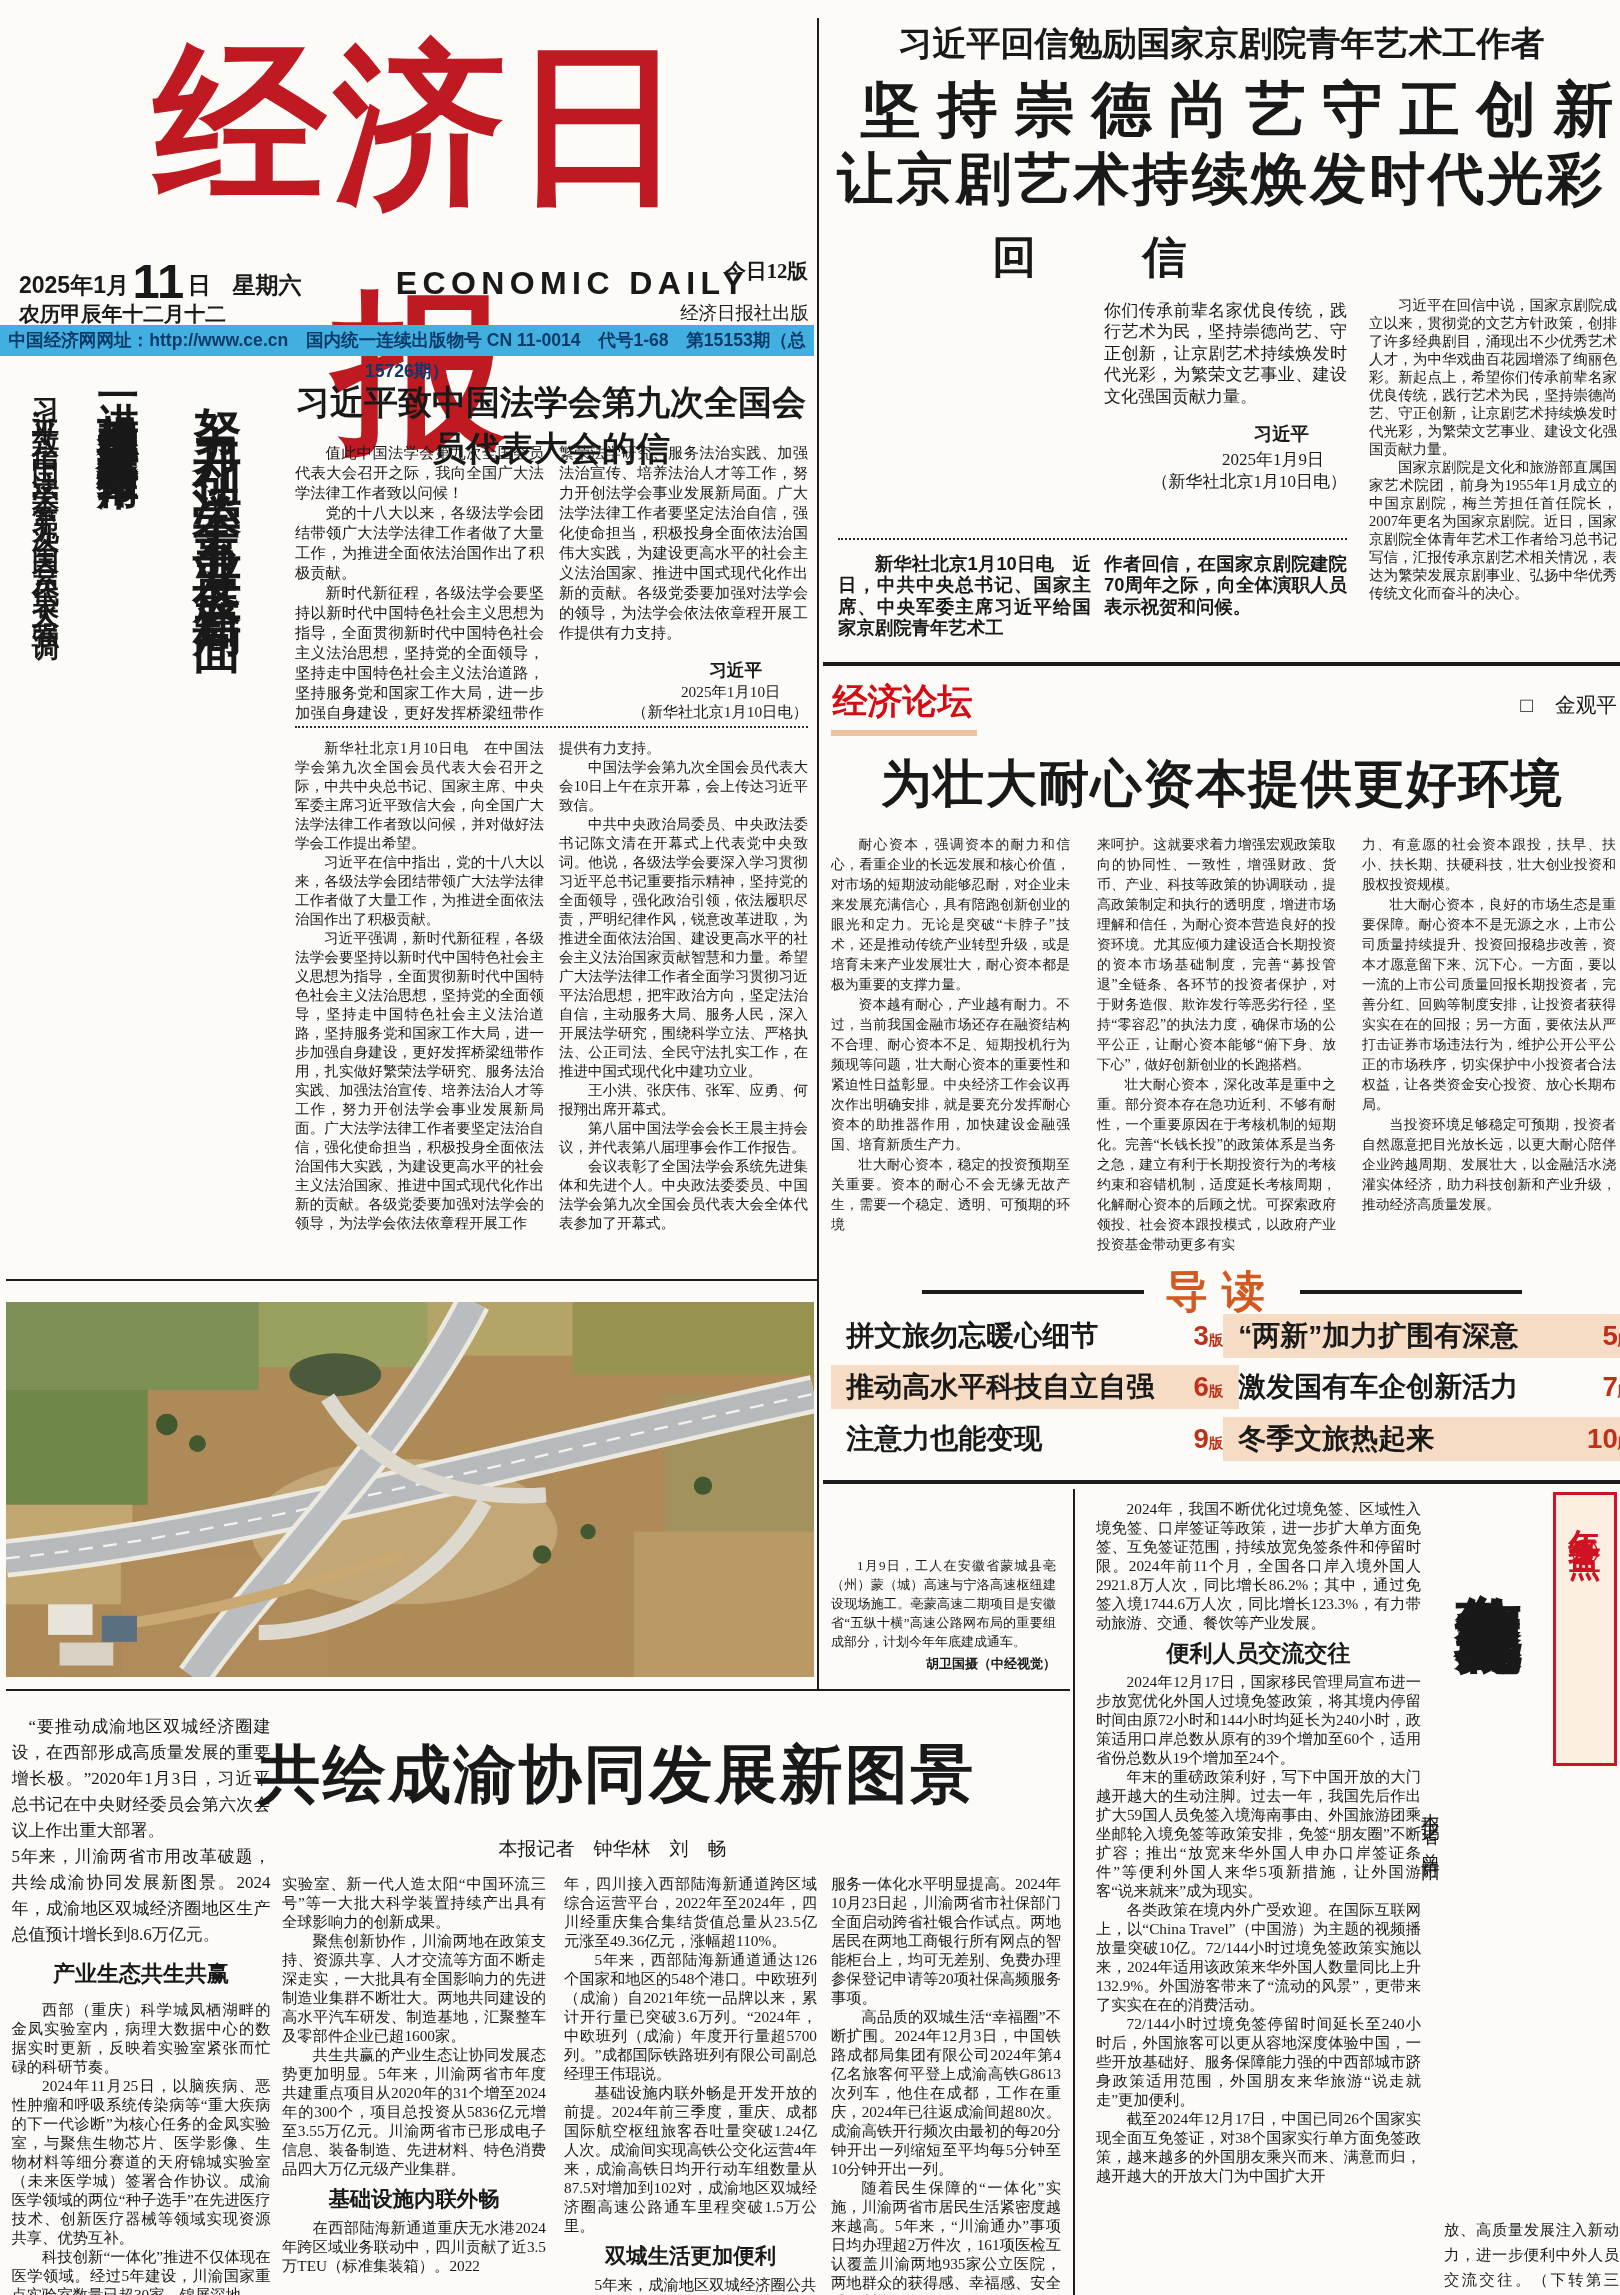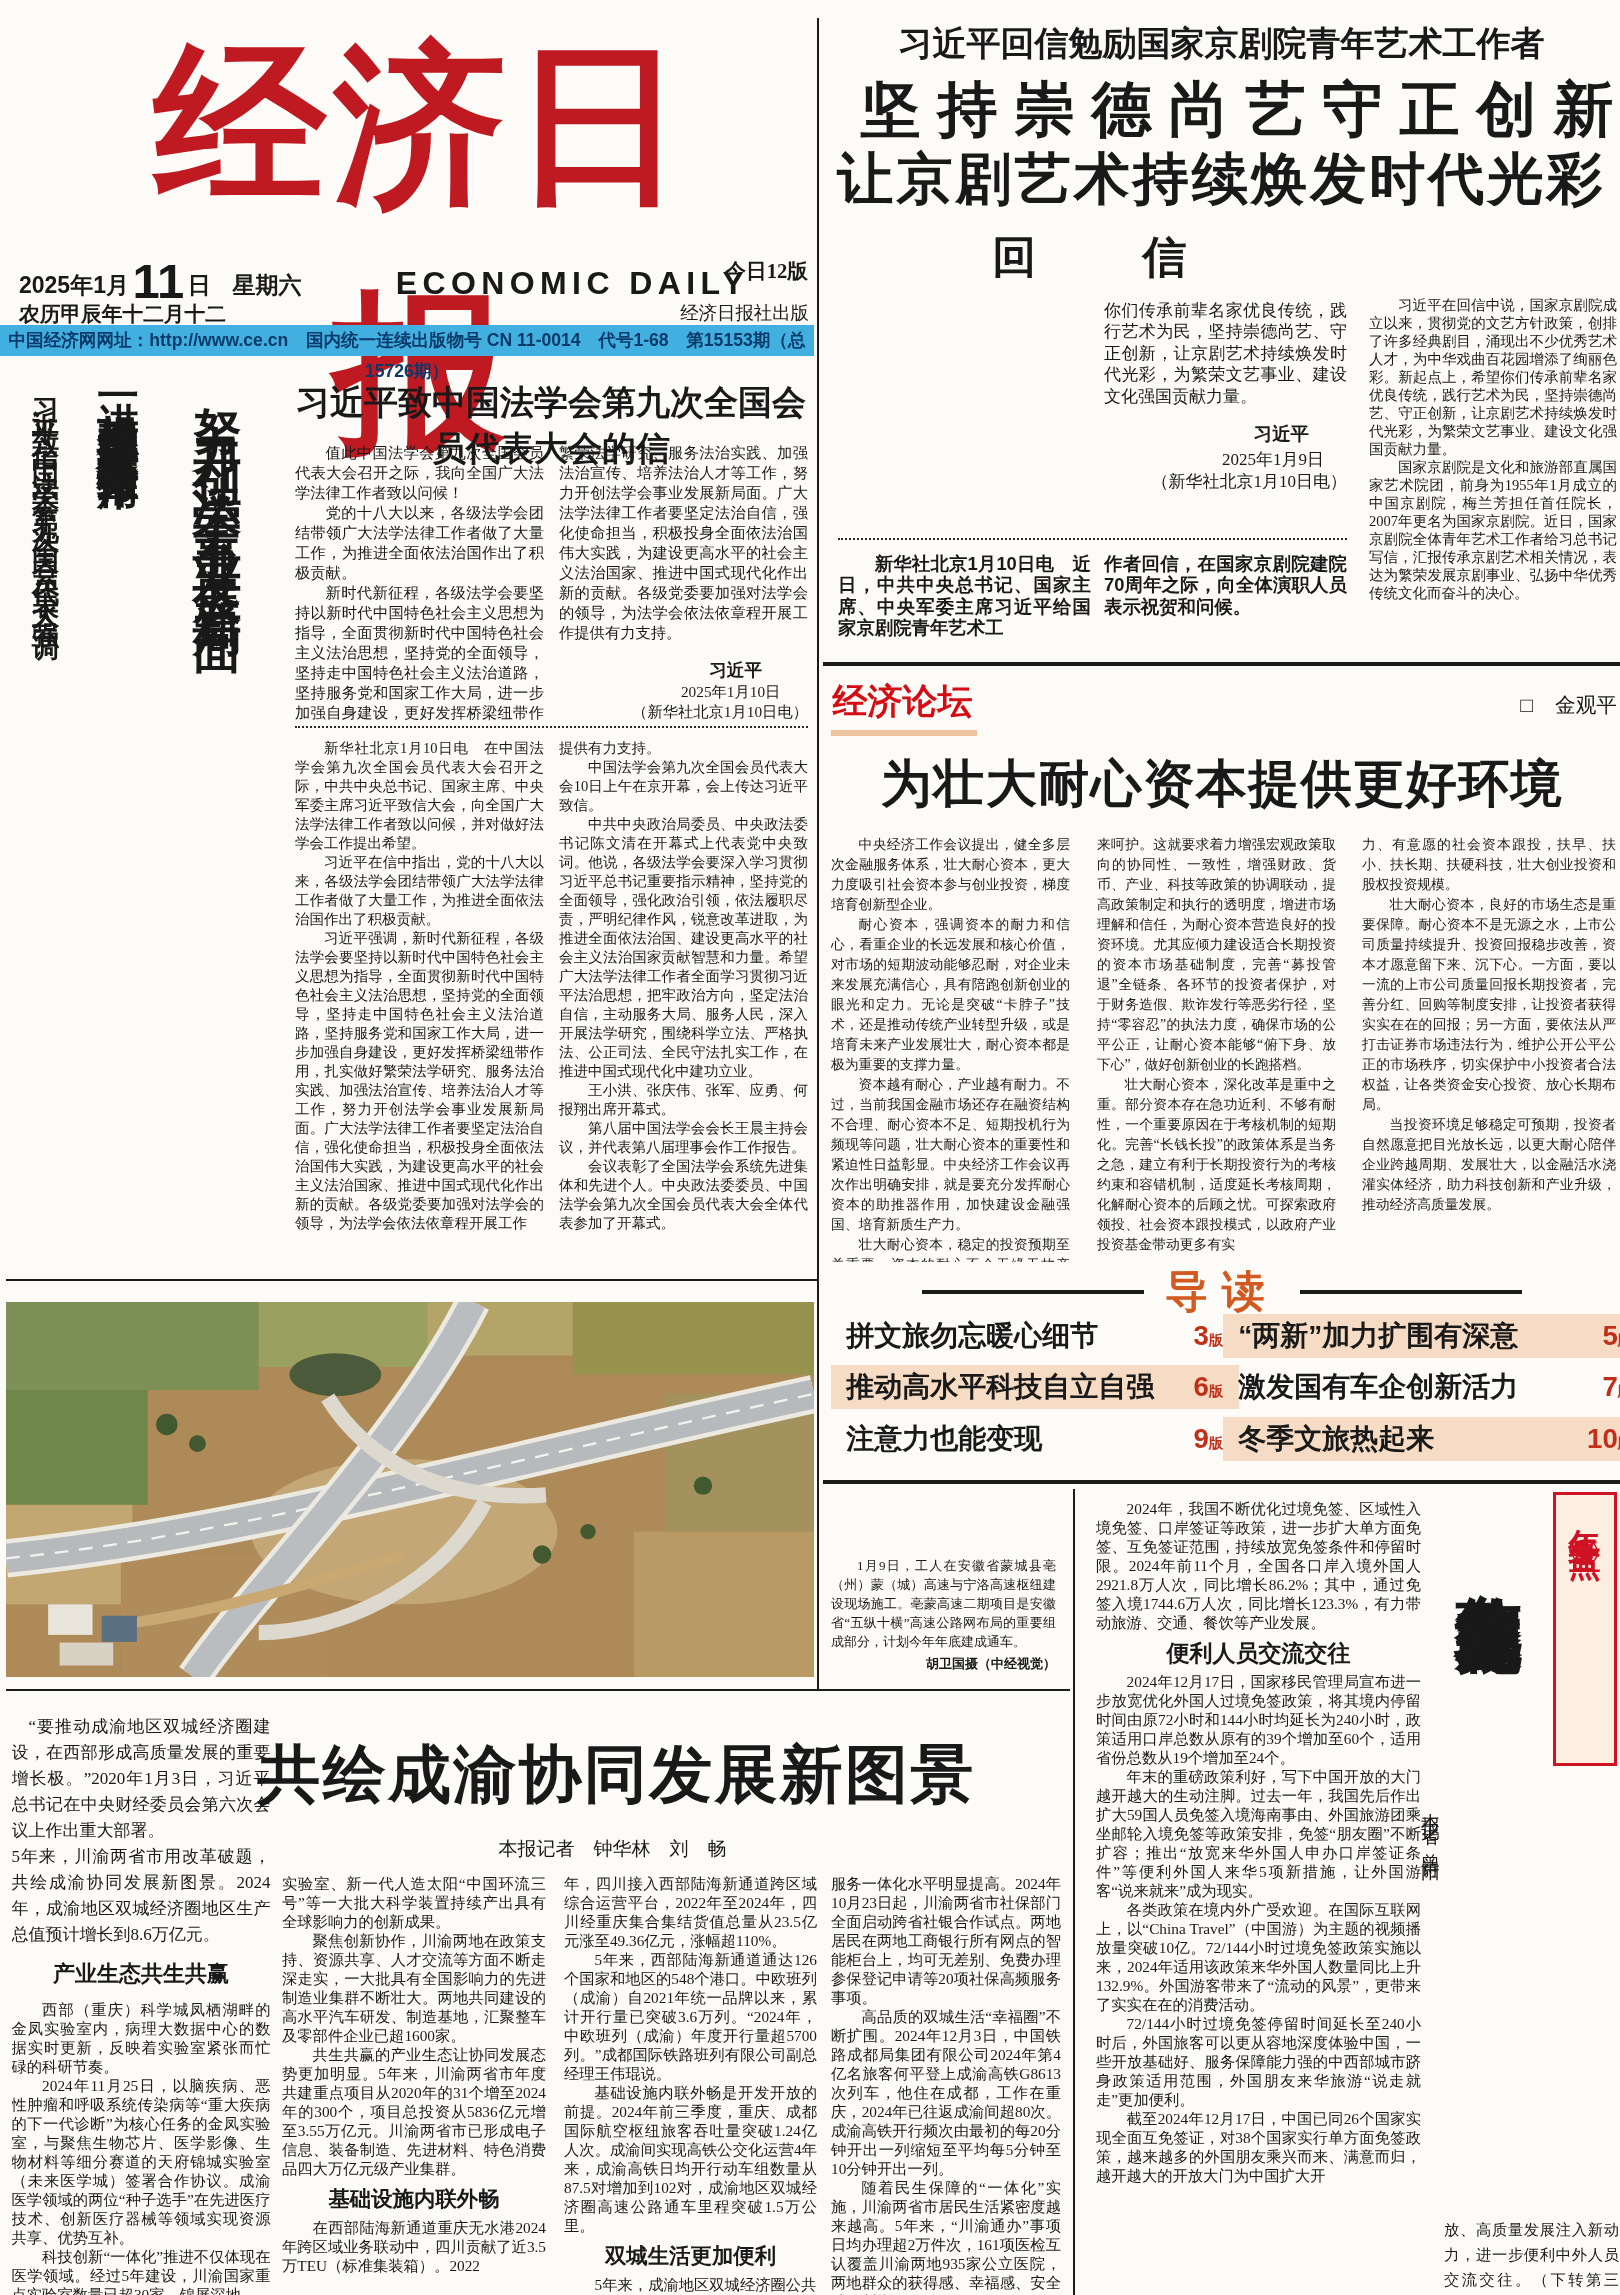--- a/index.html
+++ b/index.html
@@ -128,21 +128,20 @@
 
   <div class="abs sans" style="left:831px;top:678px;font-size:35px;font-weight:900;color:#d40d14;
               border-bottom:6.9px solid #eec3a0;padding:0 4.6px 4.6px 1.5px;">经济论坛</div>
   <div class="abs serif right" style="left:1424px;top:691px;width:193px;font-size:20.7px;">
     <span>□</span>
     <span style="margin-left:17px;">金观平</span>
   </div>
   <div class="abs sans center" style="left:823px;top:750px;width:798px;font-size:51px;font-weight:900;letter-spacing:1.5px;">为壮大耐心资本提供更好环境</div>
 
   <div class="abs just clip forum-body" style="left:831px;top:835px;width:239px;height:427px;">
-    <p class="para">中央经济工作会议提出，健全多层次金融服务体系，壮大耐心资本，更大力度吸引社会资本参与创业投资，梯度培育创新型企业。</p>
     <p class="para">耐心资本，强调资本的耐力和信心，看重企业的长远发展和核心价值，对市场的短期波动能够忍耐，对企业未来发展充满信心，具有陪跑创新创业的眼光和定力。无论是突破“卡脖子”技术，还是推动传统产业转型升级，或是培育未来产业发展壮大，耐心资本都是极为重要的支撑力量。</p>
     <p class="para">资本越有耐心，产业越有耐力。不过，当前我国金融市场还存在融资结构不合理、耐心资本不足、短期投机行为频现等问题，壮大耐心资本的重要性和紧迫性日益彰显。中央经济工作会议再次作出明确安排，就是要充分发挥耐心资本的助推器作用，加快建设金融强国、培育新质生产力。</p>
     <p class="para">壮大耐心资本，稳定的投资预期至关重要。资本的耐心不会无缘无故产生，需要一个稳定、透明、可预期的环境</p>
   </div>
   <div class="abs just clip forum-body" style="left:1097px;top:835px;width:239px;height:427px;">
     <p class="para0">来呵护。这就要求着力增强宏观政策取向的协同性、一致性，增强财政、货币、产业、科技等政策的协调联动，提高政策制定和执行的透明度，增进市场理解和信任，为耐心资本营造良好的投资环境。尤其应倾力建设适合长期投资的资本市场基础制度，完善“募投管退”全链条、各环节的投资者保护，对于财务造假、欺诈发行等恶劣行径，坚持“零容忍”的执法力度，确保市场的公平公正，让耐心资本能够“俯下身、放下心”，做好创新创业的长跑搭档。</p>
     <p class="para">壮大耐心资本，深化改革是重中之重。部分资本存在急功近利、不够有耐性，一个重要原因在于考核机制的短期化。完善“长钱长投”的政策体系是当务之急，建立有利于长期投资行为的考核约束和容错机制，适度延长考核周期，化解耐心资本的后顾之忧。可探索政府领投、社会资本跟投模式，以政府产业投资基金带动更多有实</p>
   </div>
   <div class="abs just clip forum-body" style="left:1362px;top:835px;width:254px;height:427px;">
     <p class="para0">力、有意愿的社会资本跟投，扶早、扶小、扶长期、扶硬科技，壮大创业投资和股权投资规模。</p>

